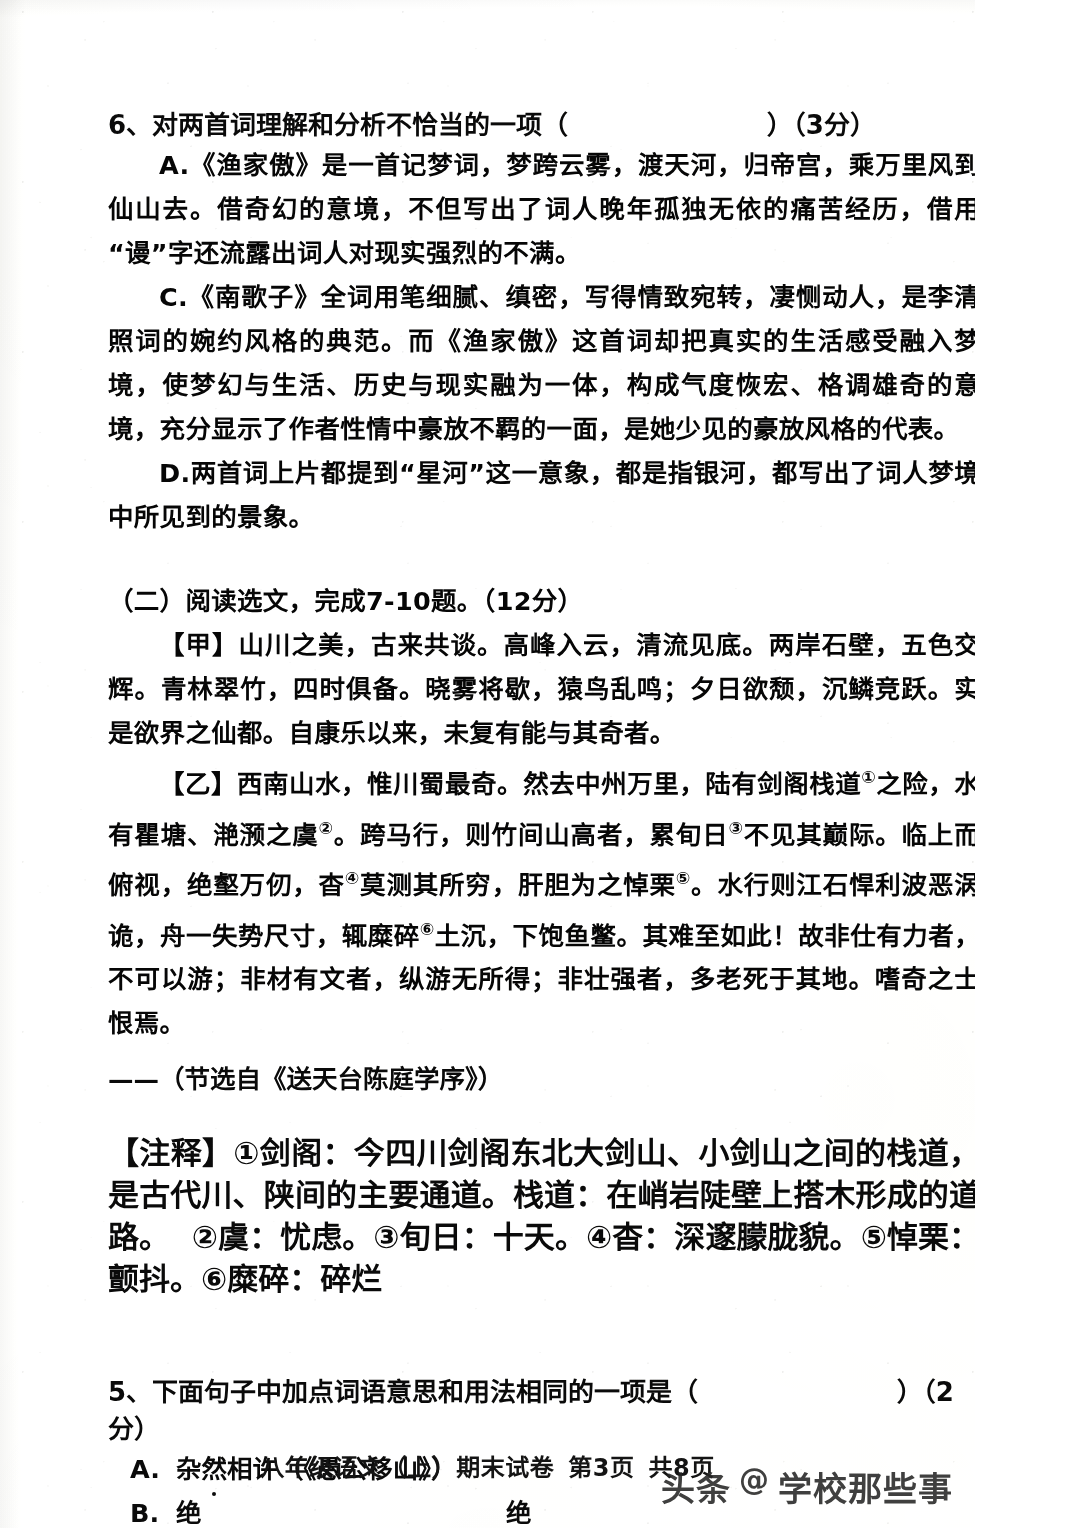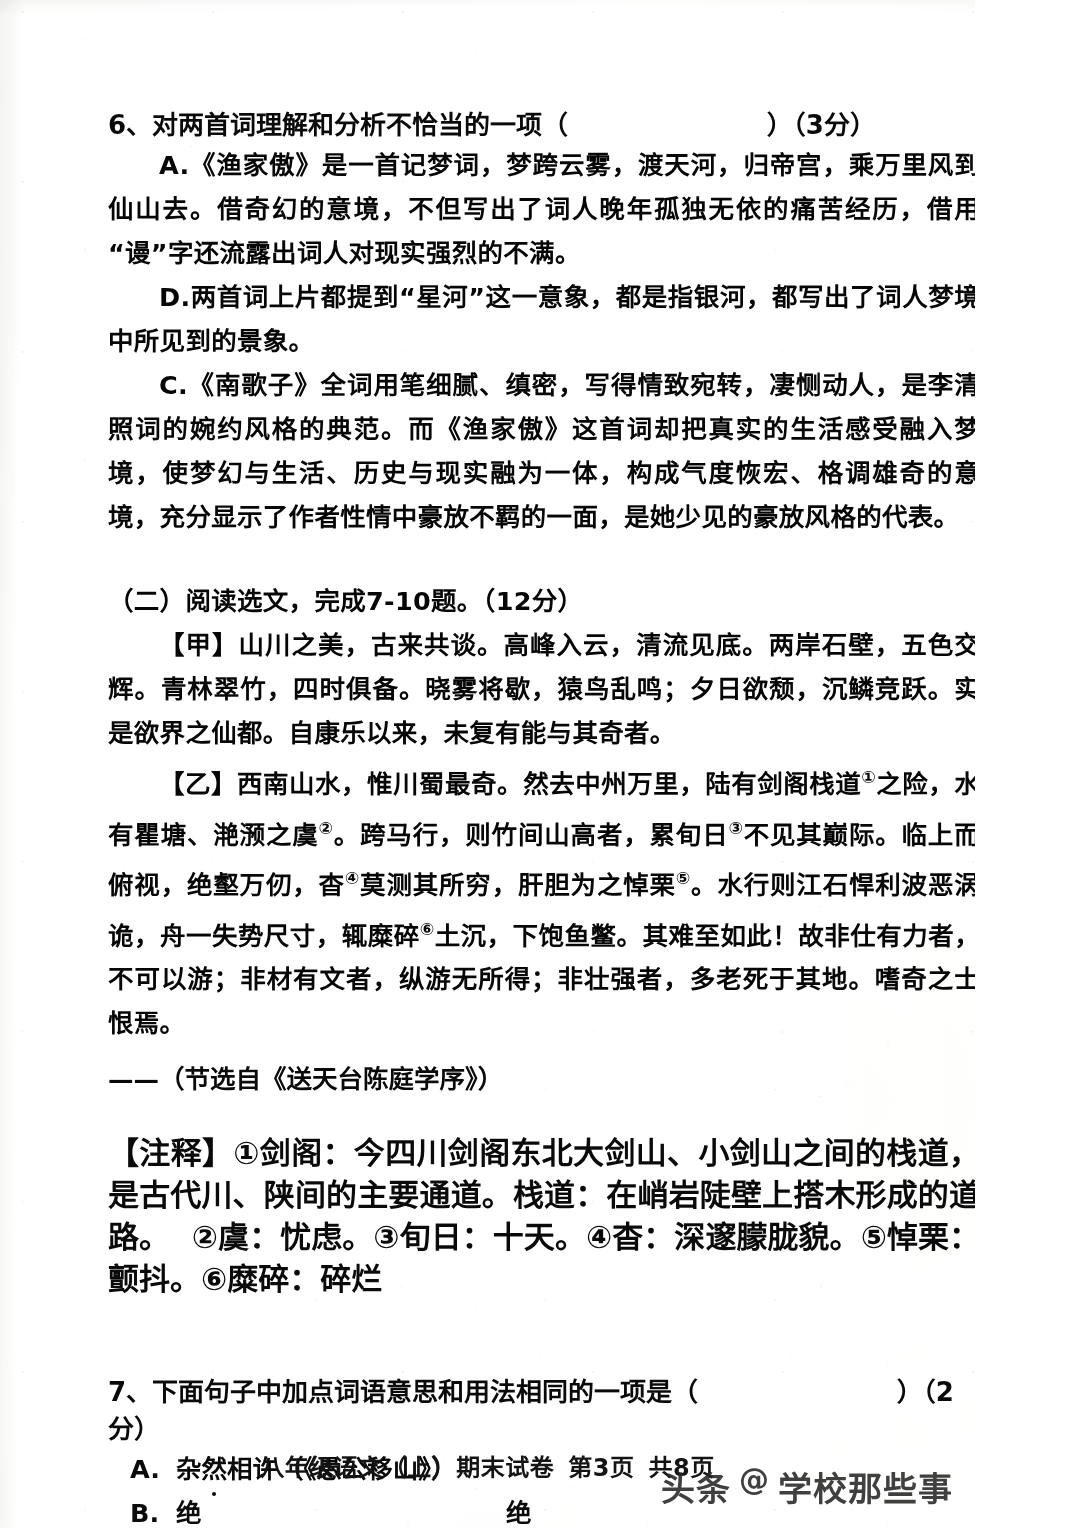--- a/index.html
+++ b/index.html
@@ -211,25 +211,25 @@
     <div class="q-stem">
       <span>6、对两首词理解和分析不恰当的一项（</span><span class="blank-paren">&nbsp;&nbsp;&nbsp;</span><span>）（3分）</span>
     </div>
 
     <p class="para indent-1">
       <span>A.</span><span>《渔家傲》是一首记梦词，梦跨云雾，渡天河，归帝宫，乘万里风到仙山去。借奇幻的意境，不但写出了词人晚年孤独无依的痛苦经历，借用“谩”字还流露出词人对现实强烈的不满。</span>
     </p>
 
 
     <p class="para indent-1">
+      <span>C.</span><span>《南歌子》全词用笔细腻、缜密，写得情致宛转，凄恻动人，是李清照词的婉约风格的典范。而《渔家傲》这首词却把真实的生活感受融入梦境，使梦幻与生活、历史与现实融为一体，构成气度恢宏、格调雄奇的意境，充分显示了作者性情中豪放不羁的一面，是她少见的豪放风格的代表。</span>
+    </p>
+
+    <p class="para indent-1">
       <span>D.</span><span>两首词上片都提到“星河”这一意象，都是指银河，都写出了词人梦境中所见到的景象。</span>
-    </p>
-
-    <p class="para indent-1">
-      <span>C.</span><span>《南歌子》全词用笔细腻、缜密，写得情致宛转，凄恻动人，是李清照词的婉约风格的典范。而《渔家傲》这首词却把真实的生活感受融入梦境，使梦幻与生活、历史与现实融为一体，构成气度恢宏、格调雄奇的意境，充分显示了作者性情中豪放不羁的一面，是她少见的豪放风格的代表。</span>
     </p>
 
     <div class="spacer-lg"></div>
 
     <div class="para">（二）阅读选文，完成7-10题。（12分）</div>
 
     <p class="para indent-1">
       <span>【甲】</span><span>山川之美，古来共谈。高峰入云，清流见底。两岸石壁，五色交辉。青林翠竹，四时俱备。晓雾将歇，猿鸟乱鸣；夕日欲颓，沉鳞竞跃。实是欲界之仙都。自康乐以来，未复有能与其奇者。</span>
     </p>
 
@@ -241,21 +241,21 @@
 
     <div class="attribution">——（节选自《送天台陈庭学序》）</div>
 
     <p class="notes">
       <span>【注释】</span><span>①剑阁：今四川剑阁东北大剑山、小剑山之间的栈道，是古代川、陕间的主要通道。栈道：在峭岩陡壁上搭木形成的道路。</span><span>&nbsp;&nbsp;</span><span>②虞：忧虑。</span><span>③旬日：十天。</span><span>④杳：深邃朦胧貌。</span><span>⑤悼栗：颤抖。</span><span>⑥糜碎：碎烂</span>
     </p>
 
     <div class="spacer-lg"></div>
 
     <div class="q-stem">
-      <span>7、下面句子中加点词语意思和用法相同的一项是（</span><span class="blank-paren">&nbsp;&nbsp;&nbsp;</span><span>）（2分）</span>
+      <span>5、下面句子中加点词语意思和用法相同的一项是（</span><span class="blank-paren">&nbsp;&nbsp;&nbsp;</span><span>）（2分）</span>
     </div>
 
     <div class="opt-row">
       <span class="opt-label">A.</span>
       <span class="opt-right"><span>杂</span><span class="dotted">然</span><span>相许（《愚公移山》）</span></span>
     </div>
 
     <div class="opt-row">
       <span class="opt-label">B.</span>
       <span class="opt-left"><span></span><span class="dotted">绝</span></span>

